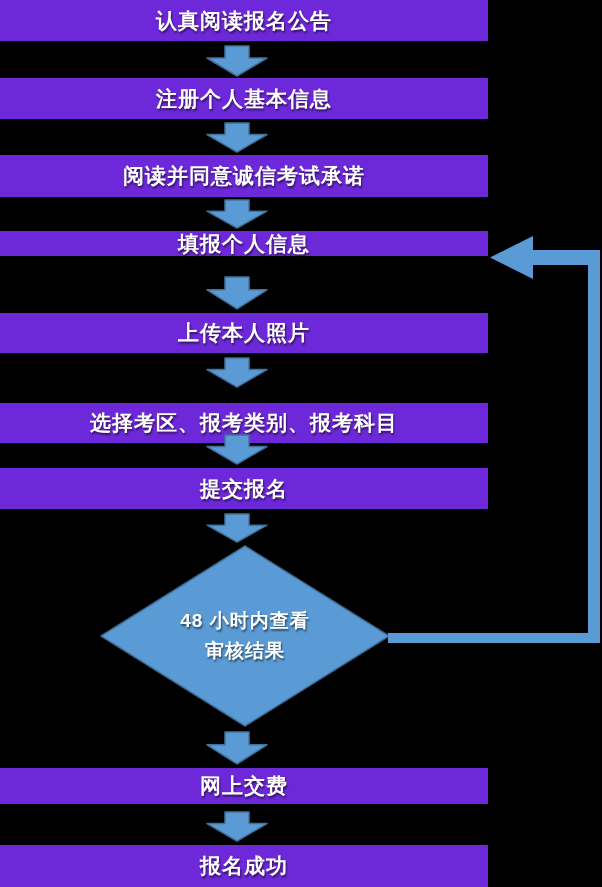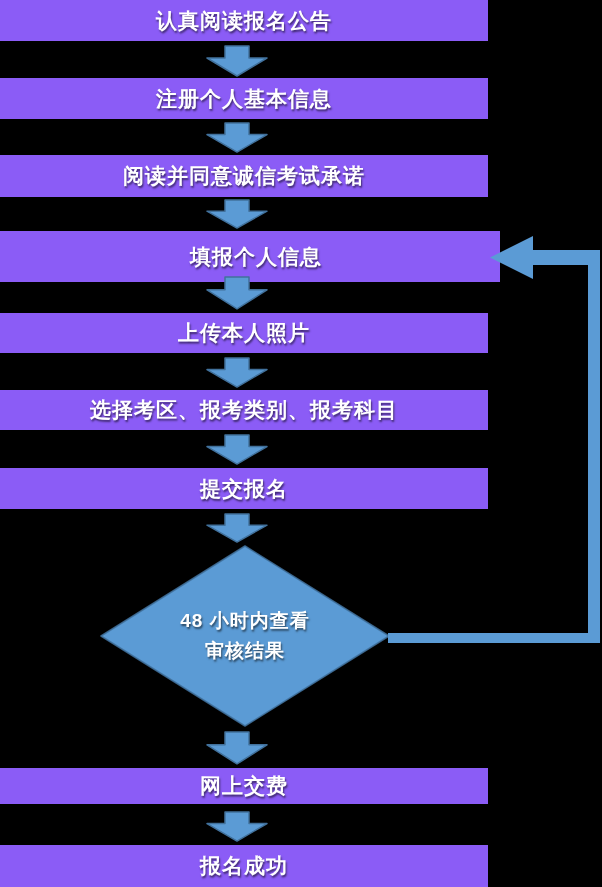--- a/index.html
+++ b/index.html
@@ -12,21 +12,21 @@
     width: 602px;
     height: 887px;
     background: #000000;
     overflow: hidden;
     font-family: "Liberation Sans", "DejaVu Sans", sans-serif;
   }
   .flow-box {
     position: absolute;
     left: 0;
     width: 488px;
-    background: #8b5cf6;
+    background: #6d28d9;
     color: #FFFFFF;
     font-size: 21px;
     font-weight: bold;
     letter-spacing: 1px;
     display: flex;
     align-items: center;
     justify-content: center;
     text-shadow: 1px 2px 2px rgba(0,0,0,0.55);
     white-space: nowrap;
   }
@@ -88,25 +88,25 @@
       <polygon id="blockArrowDown" points="19,1 43,1 43,13 61,13 31,31 1,13 19,13" fill="#5B9BD5" stroke="#41719C" stroke-width="1.5" stroke-linejoin="round"></polygon>
     </defs>
   </svg>
 
   <div class="flow-box" style="top:0px;height:41px;">认真阅读报名公告</div>
 
   <div class="flow-box" style="top:155px;height:42px;">阅读并同意诚信考试承诺</div>
 
   <div class="flow-box" style="top:78px;height:41px;">注册个人基本信息</div>
 
-  <div class="flow-box" style="top:231px;height:51px;padding-left:12px;">填报个人信息</div>
+  <div class="flow-box" style="top:231px;height:25px;">填报个人信息</div>
 
   <div class="flow-box" style="top:313px;height:40px;">上传本人照片</div>
 
-  <div class="flow-box" style="top:390px;height:40px;">选择考区、报考类别、报考科目</div>
+  <div class="flow-box" style="top:403px;height:40px;">选择考区、报考类别、报考科目</div>
 
   <div class="flow-box" style="top:468px;height:41px;">提交报名</div>
 
   <div class="flow-box" style="top:768px;height:36px;">网上交费</div>
 
   <div class="flow-box" style="top:845px;height:42px;">报名成功</div>
 
   <svg class="block-arrow" style="top:45px;height:32px;" viewBox="0 0 62 32" preserveAspectRatio="none">
       <use href="#blockArrowDown"></use>
     </svg>

